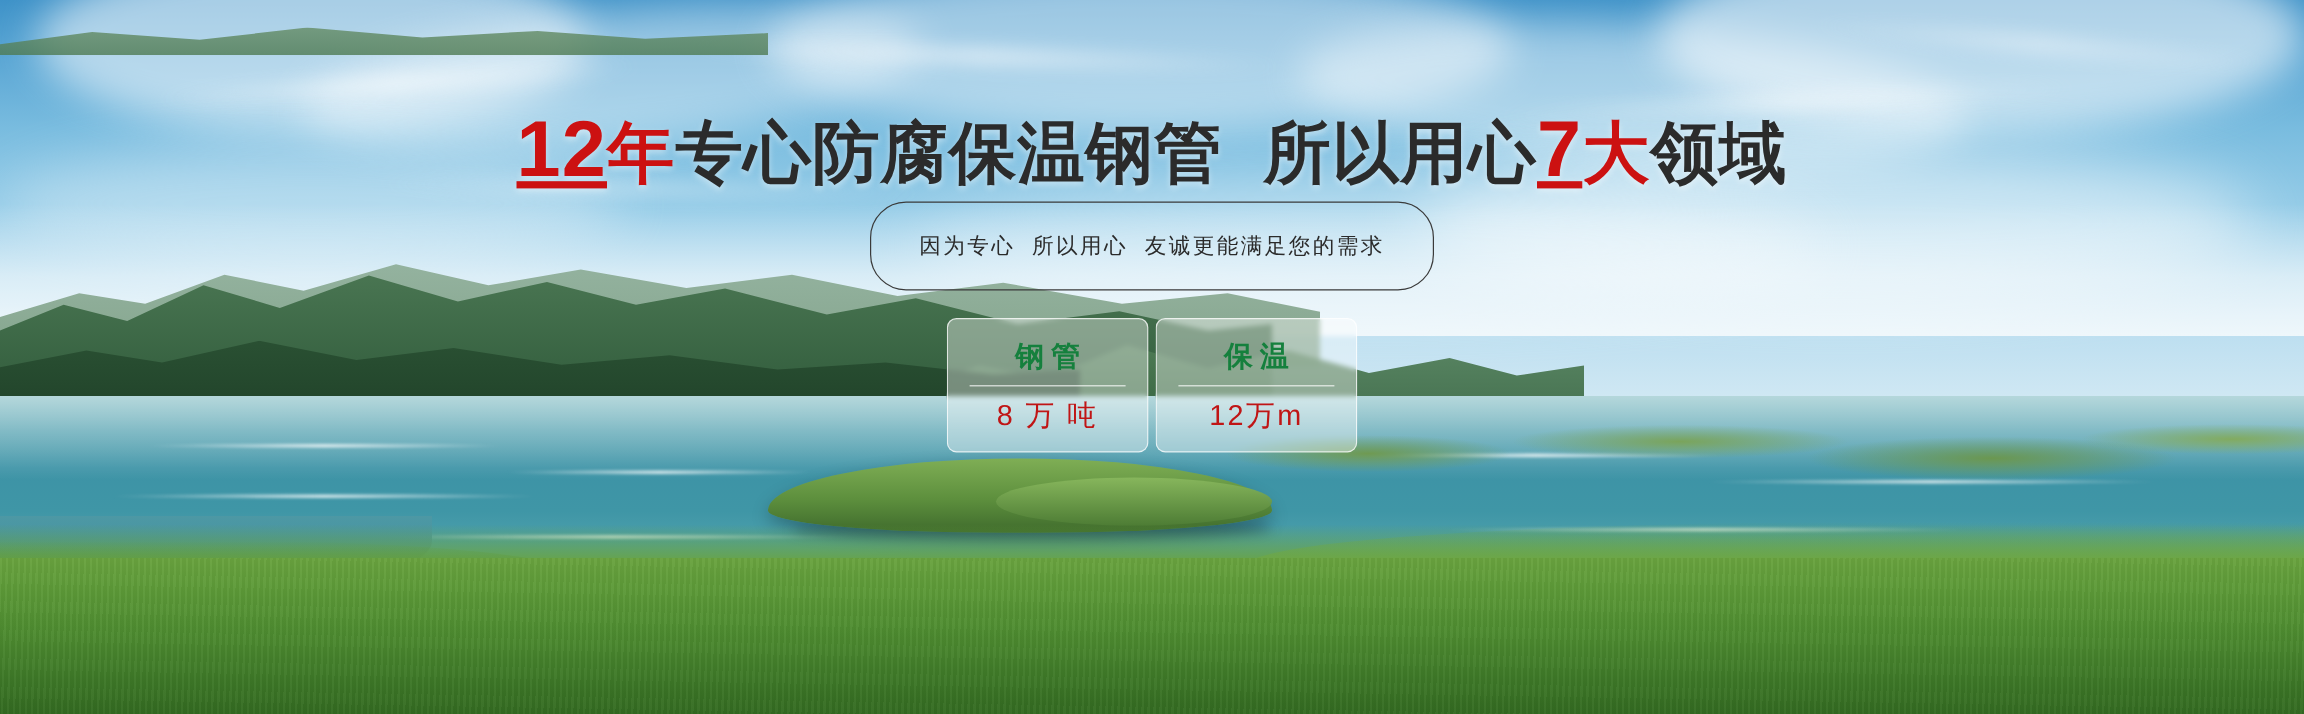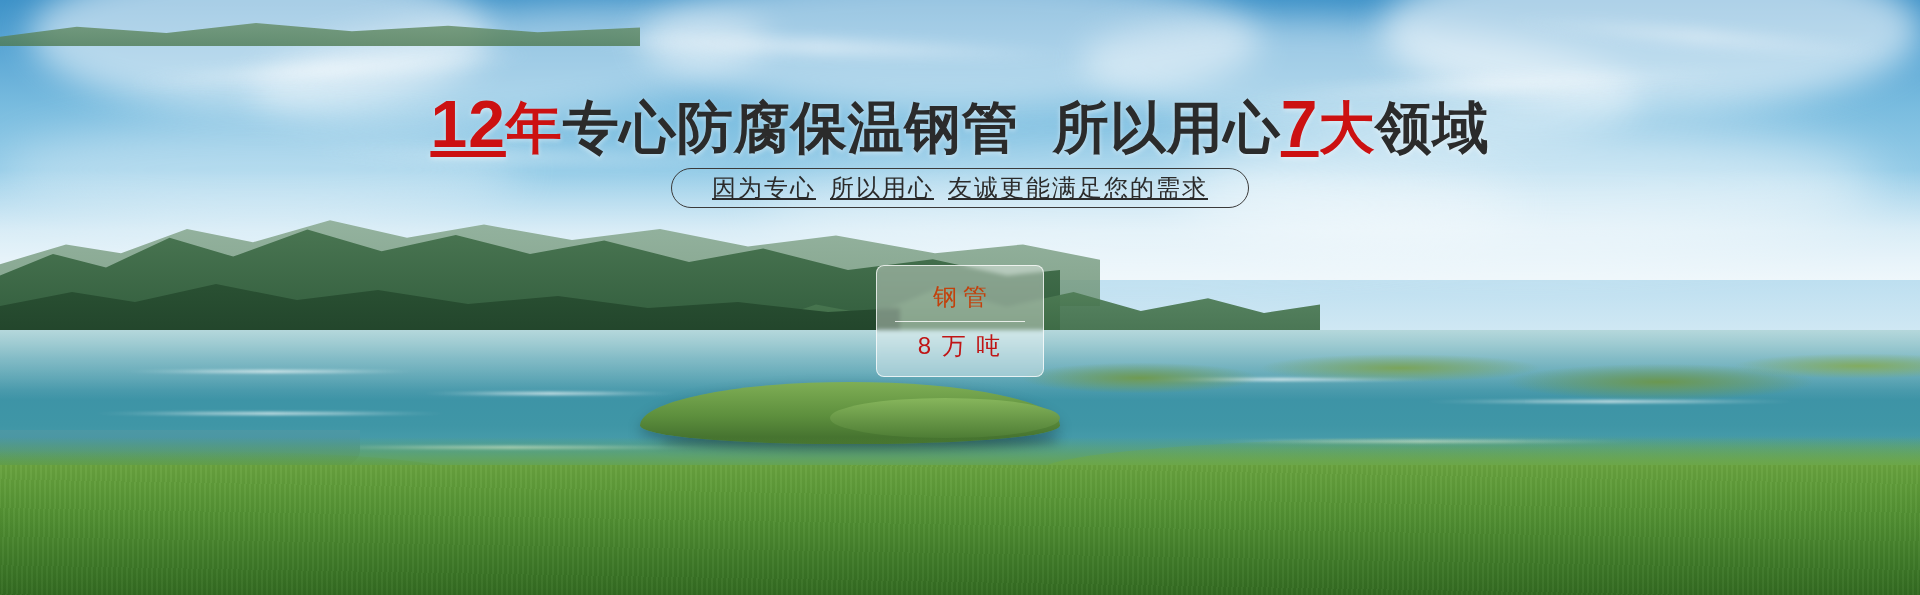--- a/index.html
+++ b/index.html
@@ -169,45 +169,44 @@
   }
   .headline .red { color:#cc1111; }
   .headline .num { font-size:66px;text-decoration:underline; }
   .headline .gap { display:inline-block; width:34px; }
 
   .subtitle-wrap {
     position:absolute; left:0; right:0; top:168px; text-align:center;
   }
   .subtitle {
     display:inline-block;
-    padding:3px 40px;
+    padding:24px 40px;
     border:1.5px solid #3a3a3a;
     border-radius:30px;
-    font-size:24px; color:#2b2b2b; letter-spacing:2px;
+    font-size:18px; color:#2b2b2b; letter-spacing:2px;
     white-space:nowrap;
-    text-decoration:underline;
   }
   .subtitle .sp { display:inline-block; width:14px; }
 
   .cards {
     position:absolute; left:0; right:0; top:265px;
     display:flex; justify-content:center; gap:6px;
   }
   .card {
     width:168px; height:112px;
     background:rgba(255,255,255,.38);
     border:1px solid rgba(255,255,255,.75);
     border-radius:8px;
     display:flex; flex-direction:column; align-items:center; justify-content:center;
     backdrop-filter:blur(2px);
   }
   .card-label {
-    font-size:24px; color:#c2410c; letter-spacing:6px;
+    font-size:24px; color:#15803d; letter-spacing:6px;
     padding-left:6px; margin-bottom:4px;
-    font-weight:400;
+    font-weight:700;
   }
   .card-divider {
     width:78%; height:1px; background:rgba(255,255,255,.8); margin:4px 0 8px;
   }
   .card-value {
     font-size:24px; color:#c01515; letter-spacing:2px; white-space:nowrap;text-align:center;
   }
   .card-value sup { font-size:14px; vertical-align:super; }
 </style>
 </head>
@@ -273,17 +272,22 @@
 
     <div class="cards">
 
       <div class="card">
         <div class="card-label">钢管</div>
         <div class="card-divider"></div>
         <div class="card-value"><span>8 万 吨</span></div>
       </div>
 
 
+      <div class="card">
+        <div class="card-label">保温</div>
+        <div class="card-divider"></div>
+        <div class="card-value"><span>12万m</span></div>
+      </div>
 
     </div>
 
   </div>
 </div>
 
 </body></html>

